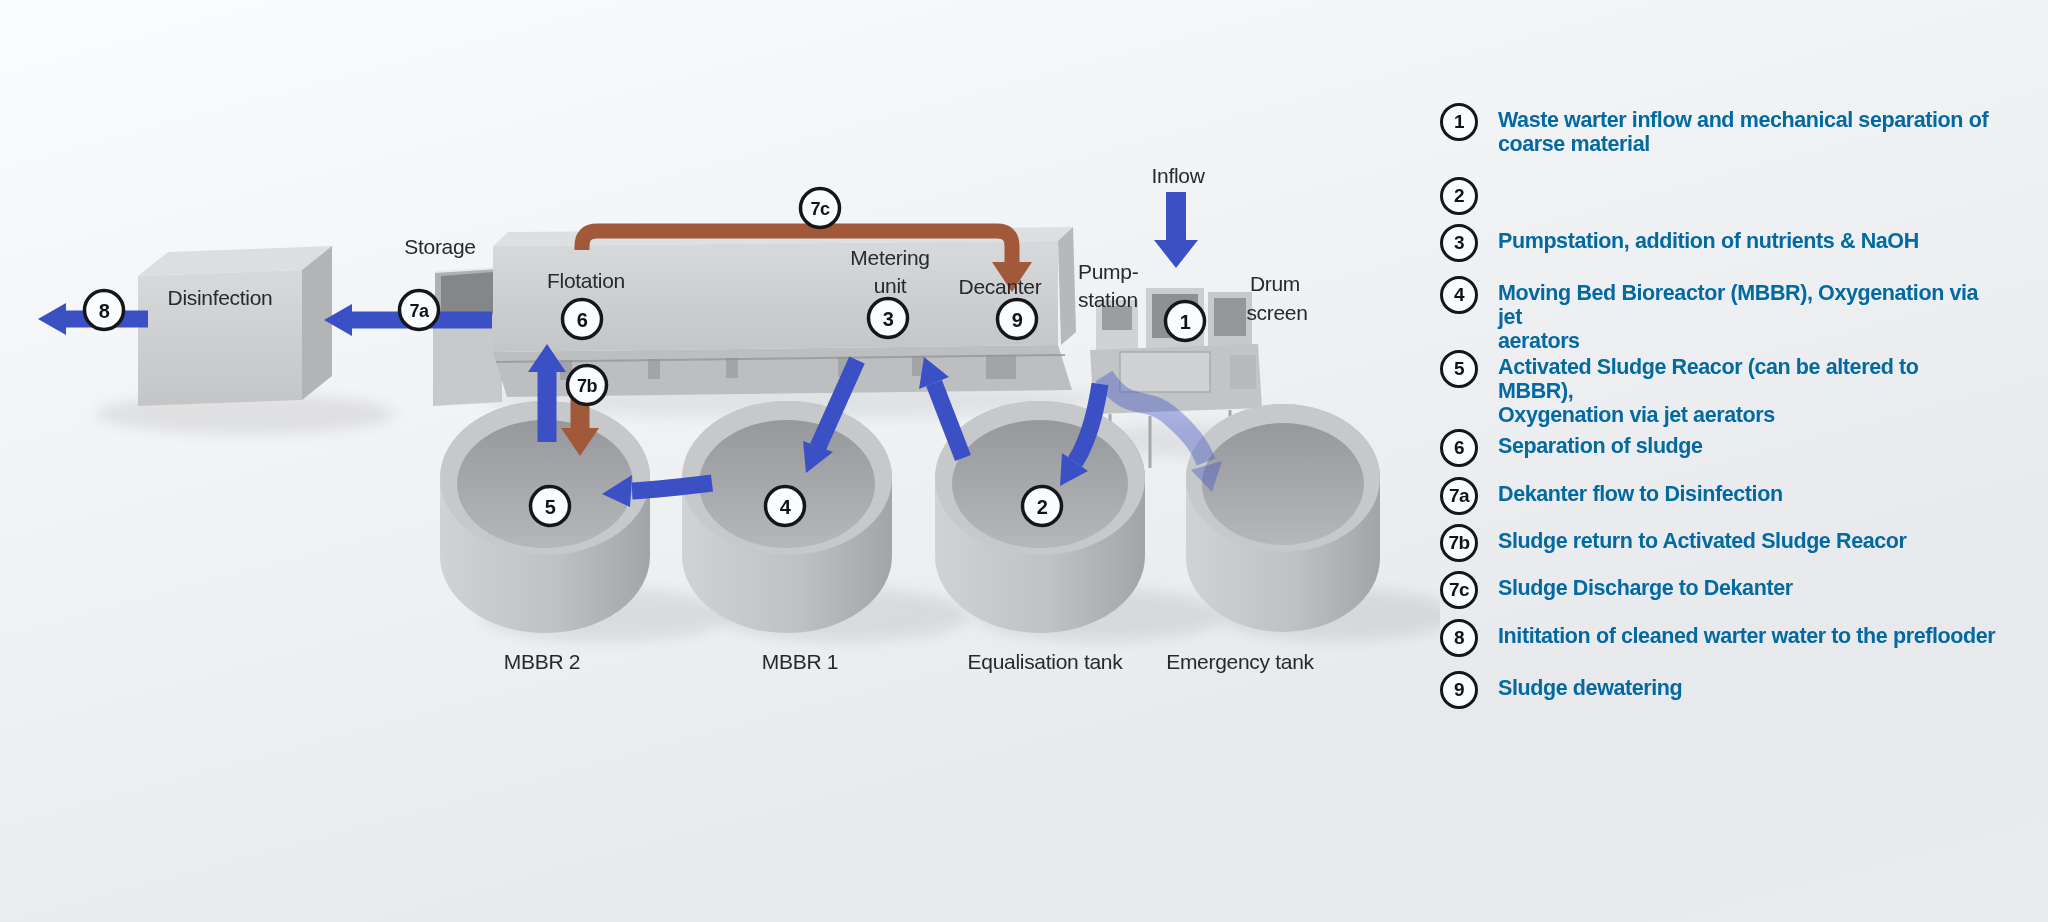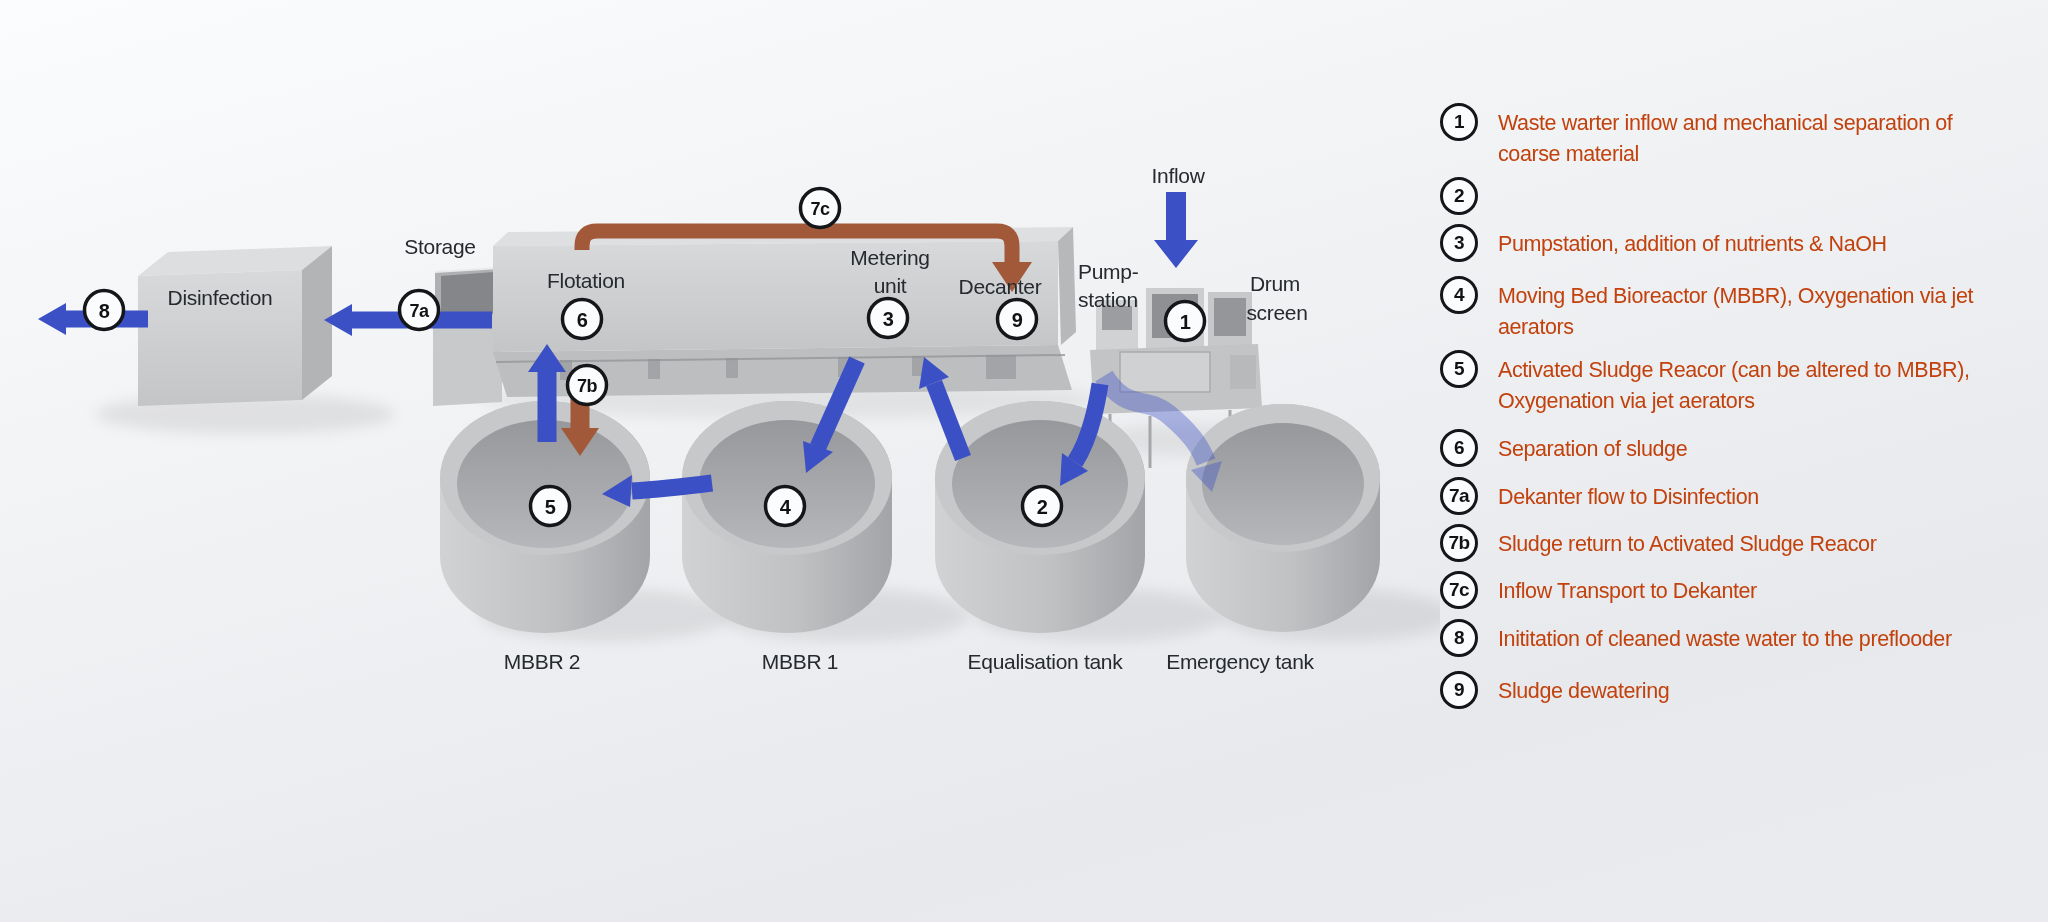--- a/index.html
+++ b/index.html
@@ -18,22 +18,23 @@
   svg text.marker-num.small{font-size:18px;}
   .legend{position:absolute;left:1440px;top:0;width:580px;height:922px;}
   .legend-row{position:absolute;display:flex;align-items:flex-start;}
   .legend-badge{
     flex:0 0 auto;width:32px;height:32px;border:3px solid #141619;border-radius:50%;
     background:#fbfcfd;display:flex;align-items:center;justify-content:center;
     font-weight:bold;font-size:19px;color:#101214;letter-spacing:-0.5px;
   }
   .legend-text{
     margin-left:20px;margin-top:5px;width:500px;
-    font-size:21.5px;line-height:31px;color:#c2410c;letter-spacing:-0.4px;
+    font-size:21.5px;line-height:24px;color:#0369a1;letter-spacing:-0.4px;
     white-space:pre-line;
+    font-weight:bold;
   }
 </style>
 </head>
 <body>
 
 <div class="stage">
 
   <svg class="diagram-svg" width="1440" height="922" viewBox="0 0 1440 922">
     <defs>
       <linearGradient id="gWall" x1="0" y1="0" x2="1" y2="0">
@@ -275,25 +276,25 @@
     <div class="legend-row" style="top:477px;">
       <div class="legend-badge">7a</div>
       <div class="legend-text">Dekanter flow to Disinfection</div>
     </div>
     <div class="legend-row" style="top:524px;">
       <div class="legend-badge">7b</div>
       <div class="legend-text">Sludge return to Activated Sludge Reacor</div>
     </div>
     <div class="legend-row" style="top:571px;">
       <div class="legend-badge">7c</div>
-      <div class="legend-text">Inflow Transport to Dekanter</div>
+      <div class="legend-text">Sludge Discharge to Dekanter</div>
     </div>
     <div class="legend-row" style="top:619px;">
       <div class="legend-badge">8</div>
-      <div class="legend-text">Inititation of cleaned waste water to the preflooder</div>
+      <div class="legend-text">Inititation of cleaned warter water to the preflooder</div>
     </div>
     <div class="legend-row" style="top:671px;">
       <div class="legend-badge">9</div>
       <div class="legend-text">Sludge dewatering</div>
     </div>
   </div>
 
 </div>
 
 </body></html>

